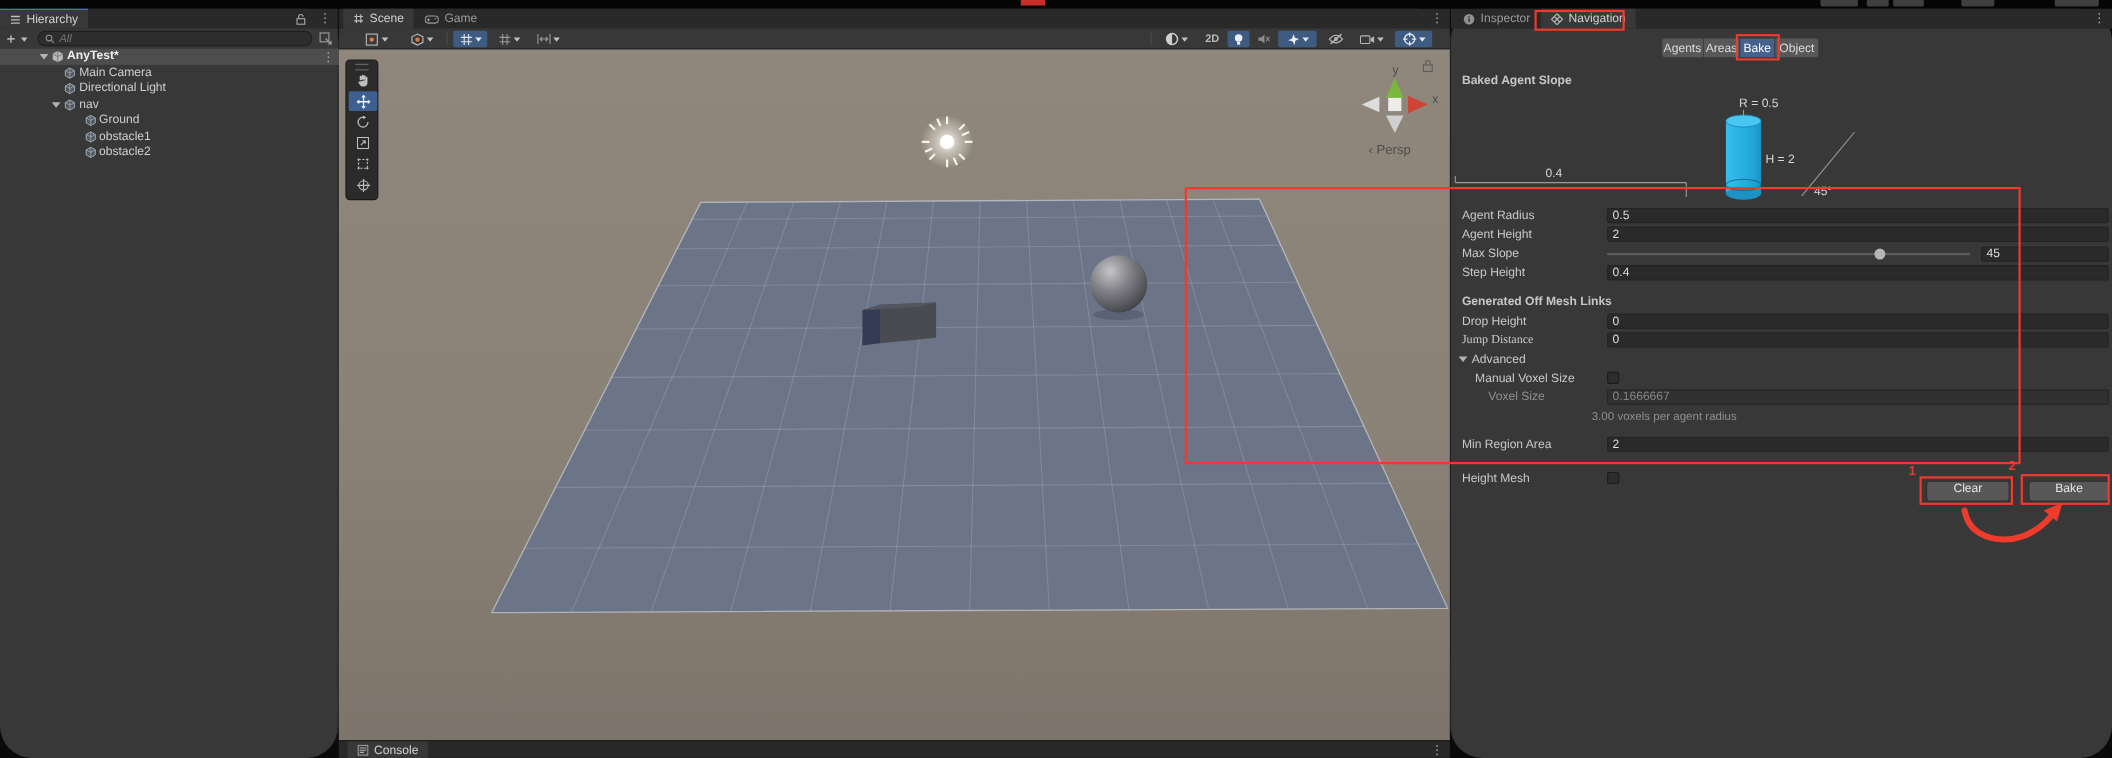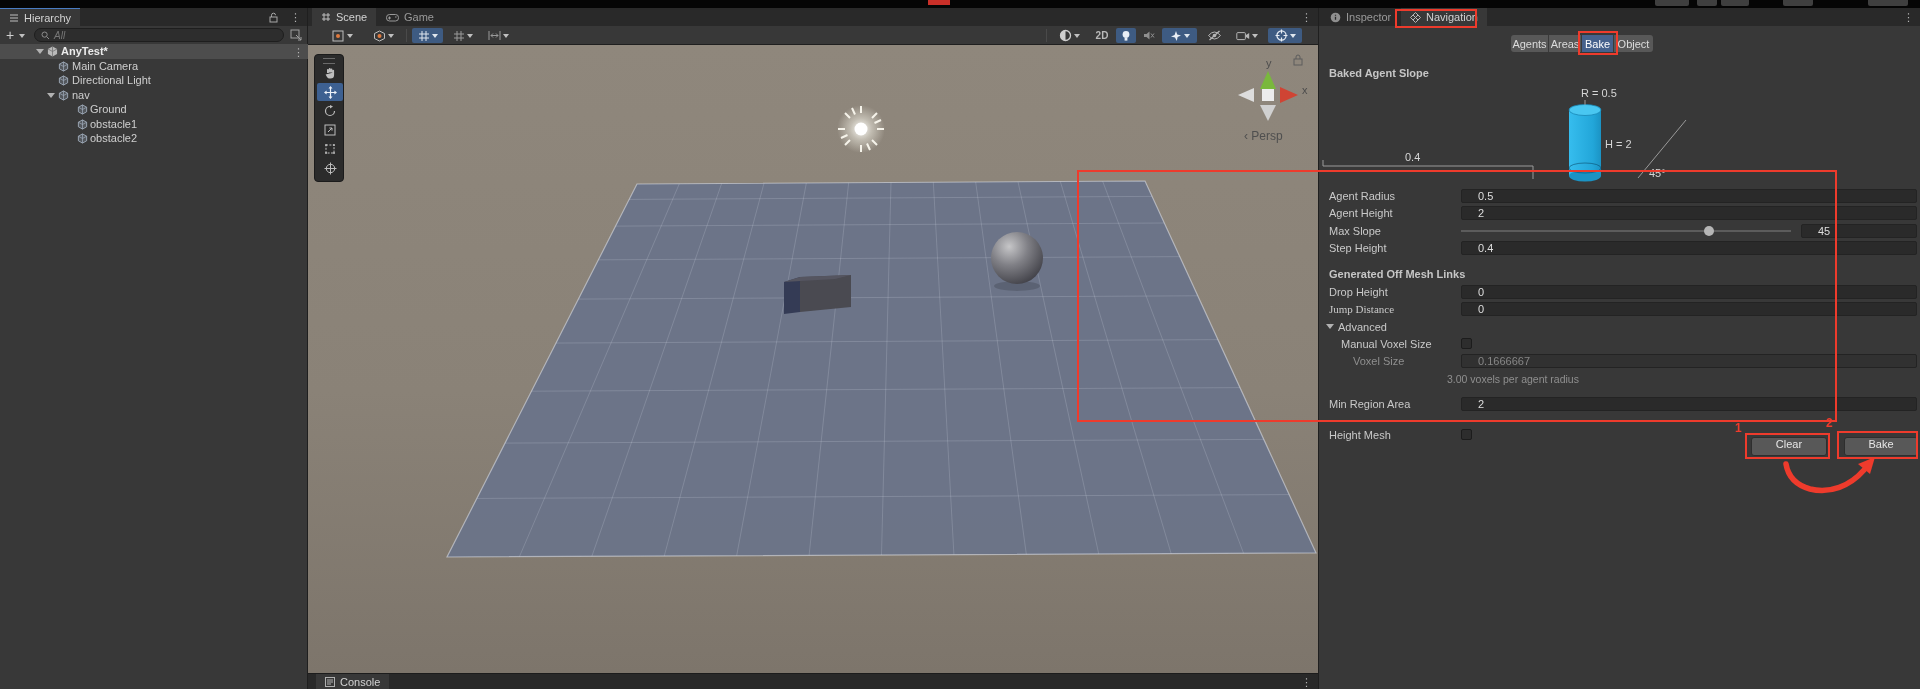--- a/index.html
+++ b/index.html
@@ -2,35 +2,35 @@
 <html><head>
 <meta charset="utf-8">
 <style>
   html,body{margin:0;padding:0;background:#000;}
   #root{position:relative;width:1920px;height:689px;background:#0a0a0a;overflow:hidden;
         font-family:"Liberation Sans",sans-serif;-webkit-font-smoothing:antialiased;}
   .a{position:absolute;}
   .t{position:absolute;font-size:11px;color:#c9c9c9;white-space:nowrap;line-height:14px;}
   .bold{font-weight:bold;}
   .dim{color:#8f8f8f;}
-  .panel{position:absolute;background:#383838;}
+  .panel{position:absolute;background:#383838;border-radius:29px;}
   .tabbar{position:absolute;left:0;top:0;right:0;height:18px;background:#292929;}
   .tab{position:absolute;top:0;height:18px;display:flex;align-items:center;gap:5px;
        font-size:11px;color:#d2d2d2;background:#383838;padding:0 9px;box-sizing:border-box;}
   .tab.inactive{background:transparent;color:#9a9a9a;}
   .kebab{position:absolute;font-size:11px;color:#b5b5b5;line-height:18px;}
   .toolbar{position:absolute;left:0;right:0;top:18px;height:19px;background:#383838;
            border-bottom:1px solid #1f1f1f;box-sizing:border-box;}
   .tbtn{position:absolute;top:2px;height:15px;border-radius:2px;display:flex;align-items:center;
         justify-content:center;gap:2px;color:#c8c8c8;font-size:10px;}
   .tbtn.on{background:#3e5b82;}
   .caret{width:0;height:0;border-left:3px solid transparent;border-right:3px solid transparent;
          border-top:4px solid #c0c0c0;}
   .fld{position:absolute;height:14px;background:#2a2a2a;border:1px solid #232323;border-radius:2px;
-       font-size:11px;color:#dedede;padding:0 16px;line-height:12px;box-sizing:border-box;}
+       font-size:11px;color:#dedede;padding:0 4px;line-height:12px;box-sizing:border-box;}
   .fld.disabled{background:#313131;color:#868686;}
   .cb{position:absolute;width:11px;height:11px;background:#2d2d2d;border:1px solid #1c1c1c;
       border-radius:2px;box-sizing:border-box;}
   .btn{position:absolute;background:#585858;border:1px solid #2e2e2e;border-radius:3px;
        font-size:11px;color:#e6e6e6;display:flex;align-items:flex-start;justify-content:center;box-sizing:border-box;}
   .seg{position:absolute;top:27px;height:17px;background:#585858;color:#dcdcdc;font-size:11px;
        display:flex;align-items:center;justify-content:center;box-sizing:border-box;}
   .seg.sel{background:#45618c;color:#fff;}
   .redline{position:absolute;border:2px solid #ee3b2c;box-sizing:border-box;z-index:60;pointer-events:none;}
   .rednum{position:absolute;color:#ee3b2c;font-size:12px;font-weight:bold;z-index:61;}

